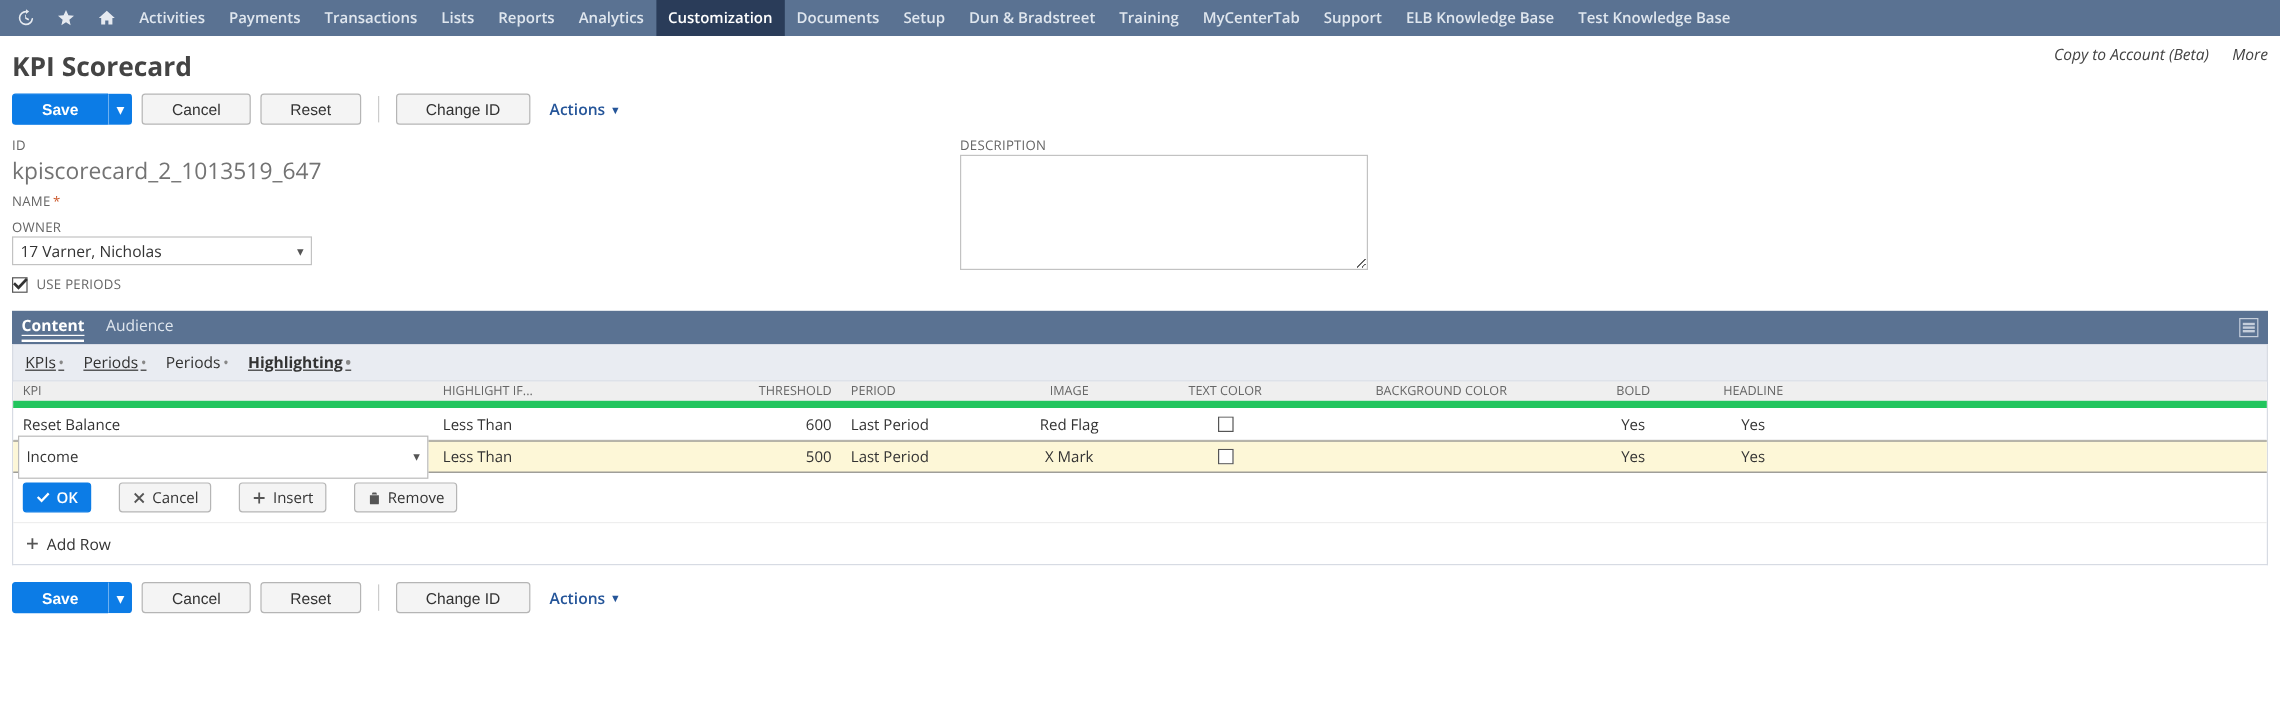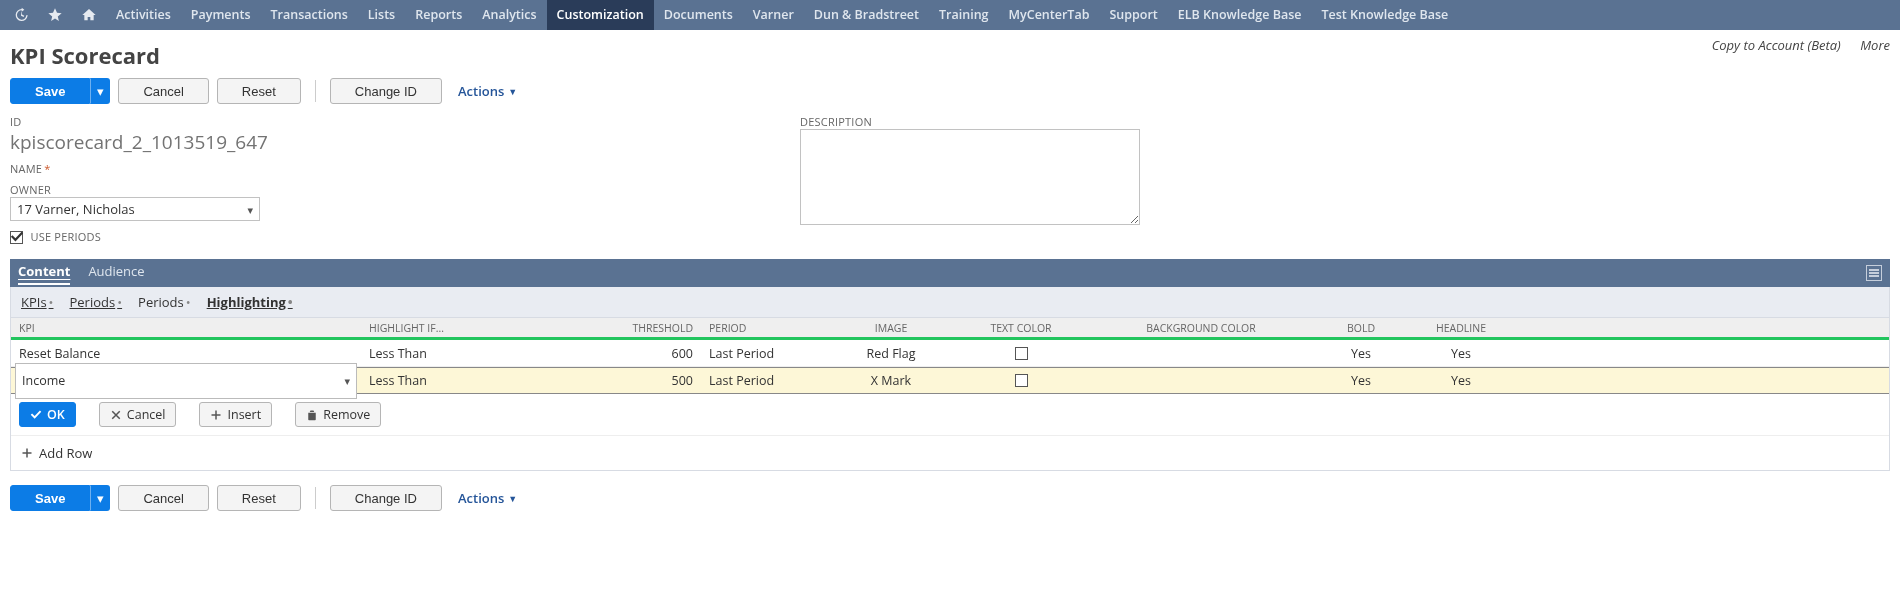--- a/index.html
+++ b/index.html
@@ -65,21 +65,21 @@
   .tabbar .listicon span { height:2px; background:#c5cedb; display:block; }
   
   .subtabs { background: var(--ns-subtab-bg); border:1px solid #d7dbe3; border-top:none; padding:6px 10px; display:flex; gap:16px; font-size:13px; }
   .subtabs .st { color:#333; cursor:pointer; }
   .subtabs .st .dot { margin-left:2px; color:#888; }
   .subtabs .st.underline { text-decoration: underline; }
   .subtabs .st.active { font-weight:700; text-decoration:underline; }
   
   .grid { border:1px solid #d7dbe3; border-top:none; }
   .ghead, .grow { display:grid; grid-template-columns: 350px 250px 90px 130px 120px 140px 220px 100px 100px; font-size:12.5px; align-items:center; }
-  .ghead { background:#efefef; color:#666; text-transform:uppercase; font-size:10.5px; height:22px; border-bottom:3px solid #22c55e; }
+  .ghead { background:#efefef; color:#666; text-transform:uppercase; font-size:10.5px; height:22px; border-bottom:6px solid #22c55e; }
   .ghead div { padding: 0 8px; }
   .grow { height:27px; border-bottom:1px solid #eee; }
   .grow div { padding: 0 8px; white-space:nowrap; overflow:hidden; text-overflow:ellipsis; }
   .grow.edit { background: var(--ns-row-edit); border-top:1px solid #888; border-bottom:1px solid #888; }
   .grow.edit .cell-input { border:1px solid #bbb; background:#fff; height:36px; display:flex; align-items:center; padding:0 6px; position:relative; }
   .grow.edit .cell-input::after { content:"▾"; position:absolute; right:6px; color:#555; font-size:11px; }
   .tright { text-align:right; }
   .tcenter { text-align:center; }
   .cb-cell { display:flex; justify-content:center; }
   .cb-cell .checkbox { margin:0; }
@@ -110,21 +110,21 @@
       </svg>
   </span>
   <span class="item">Activities</span>
   <span class="item">Payments</span>
   <span class="item">Transactions</span>
   <span class="item">Lists</span>
   <span class="item">Reports</span>
   <span class="item">Analytics</span>
   <span class="item active">Customization</span>
   <span class="item">Documents</span>
-  <span class="item">Varner</span>
+  <span class="item">Setup</span>
   <span class="item">Dun &amp; Bradstreet</span>
   <span class="item">Training</span>
   <span class="item">MyCenterTab</span>
   <span class="item">Support</span>
   <span class="item">ELB Knowledge Base</span>
   <span class="item">Test Knowledge Base</span>
 </div>
 
 <div class="page">
   <div class="page-head">

